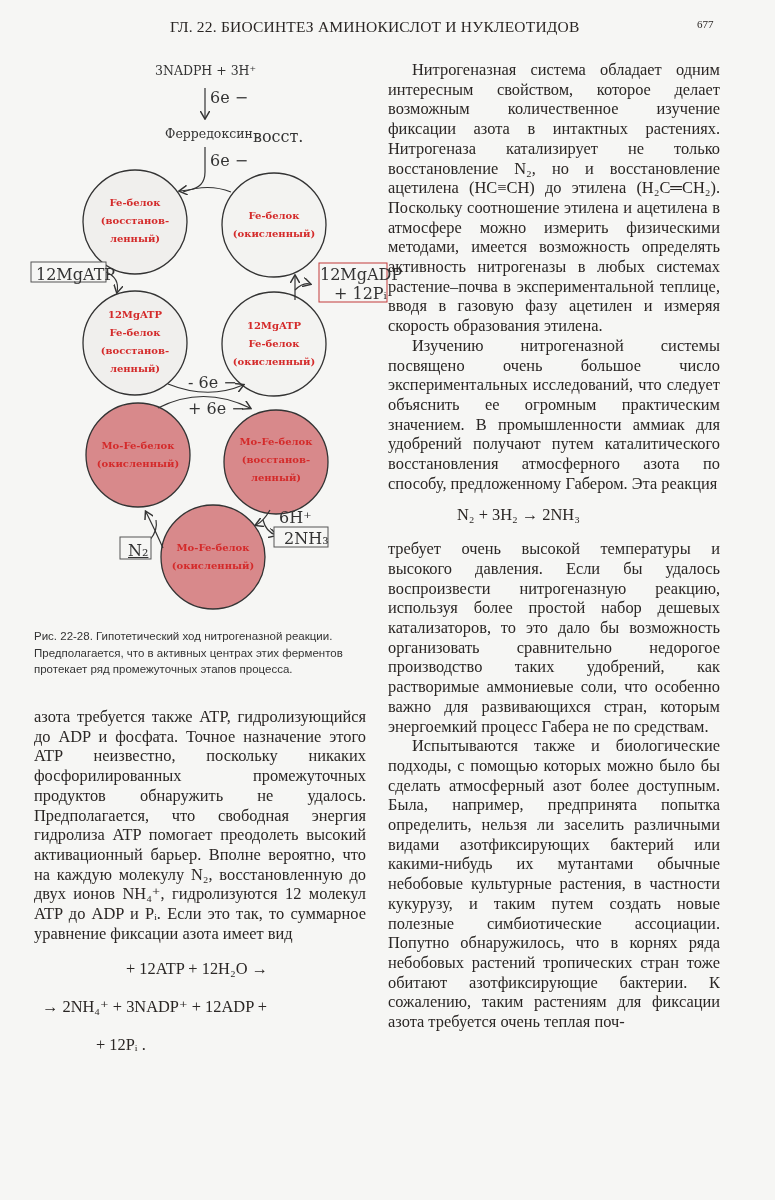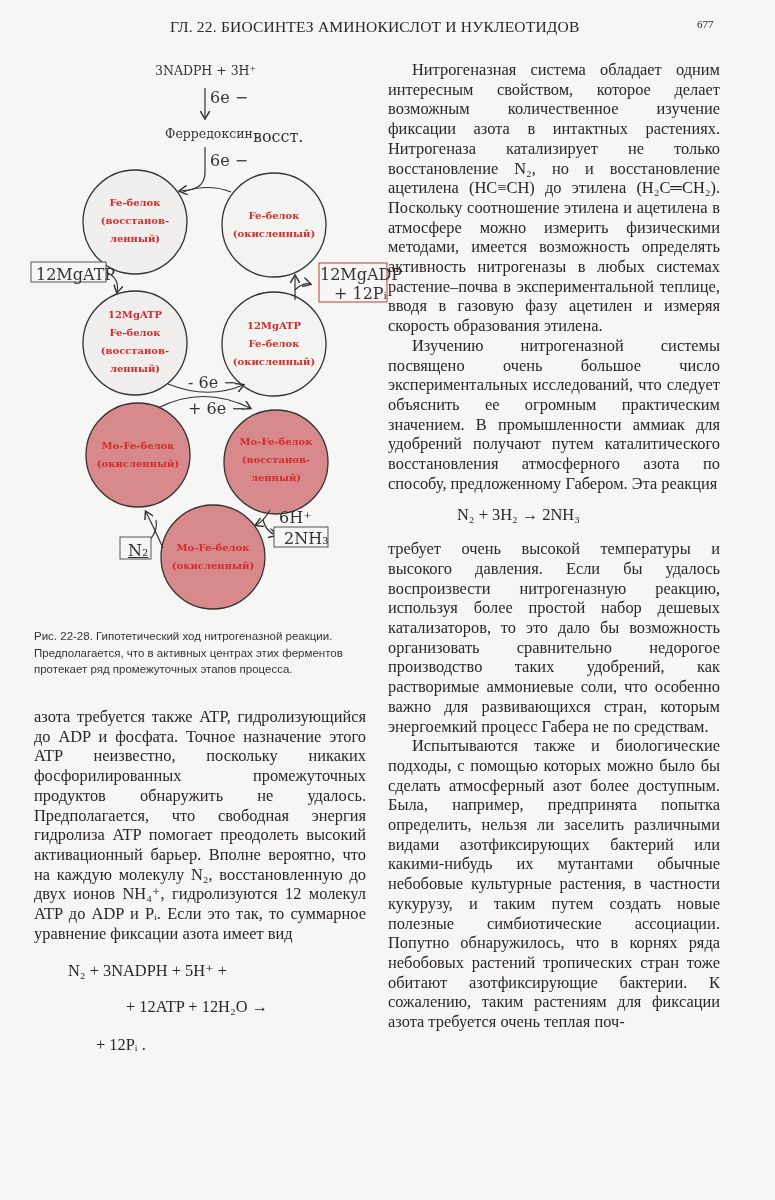--- a/index.html
+++ b/index.html
@@ -124,22 +124,22 @@
   <div class="dlabel" style="left:160px; top:344px;">+ 6e −</div>
   <div class="dlabel" style="left:251px; top:453px;">6H⁺</div>
   <div class="dlabel" style="left:100px; top:486px;text-decoration:underline;">N₂</div>
   <div class="dlabel" style="left:256px; top:474px;text-align:right;">2NH₃</div>
 </div>
 
 <div class="caption">Рис. 22-28. Гипотетический ход нитрогеназной реакции. Предполагается, что в активных центрах этих ферментов протекает ряд промежуточных этапов процесса.</div>
 
 <div class="col left-col">
   <p>азота требуется также ATP, гидролизующийся до ADP и фосфата. Точное назначение этого ATP неизвестно, поскольку никаких фосфорилированных промежуточных продуктов обнаружить не удалось. Предполагается, что свободная энергия гидролиза ATP помогает преодолеть высокий активационный барьер. Вполне вероятно, что на каждую молекулу N₂, восстановленную до двух ионов NH₄⁺, гидролизуются 12 молекул ATP до ADP и Pᵢ. Если это так, то суммарное уравнение фиксации азота имеет вид</p>
-  <div class="eq" style="margin-top:18px; padding-left:34px;">N₂  +  3NADPH  +  5H⁺  +</div>
   <div class="eq" style="margin-top:16px; padding-left:92px;">+  12ATP  +  12H₂O  →</div>
+  <div class="eq" style="margin-top:18px; padding-left:8px;">→  2NH₄⁺  +  3NADP⁺  +  12ADP  +</div>
   <div class="eq" style="margin-top:18px; padding-left:62px;">+  12Pᵢ .</div>
 </div>
 
 <div class="col right-col">
   <p class="indent">Нитрогеназная система обладает одним интересным свойством, которое делает возможным количественное изучение фиксации азота в интактных растениях. Нитрогеназа катализирует не только восстановление N₂, но и восстановление ацетилена (HC≡CH) до этилена (H₂C═CH₂). Поскольку соотношение этилена и ацетилена в атмосфере можно измерить физическими методами, имеется возможность определять активность нитрогеназы в любых системах растение–почва в экспериментальной теплице, вводя в газовую фазу ацетилен и измеряя скорость образования этилена.</p>
   <p class="indent">Изучению нитрогеназной системы посвящено очень большое число экспериментальных исследований, что следует объяснить ее огромным практическим значением. В промышленности аммиак для удобрений получают путем каталитического восстановления атмосферного азота по способу, предложенному Габером. Эта реакция</p>
   <div class="eq" style="margin:12px 0 14px 69px;">N₂  +  3H₂  →  2NH₃</div>
   <p>требует очень высокой температуры и высокого давления. Если бы удалось воспроизвести нитрогеназную реакцию, используя более простой набор дешевых катализаторов, то это дало бы возможность организовать сравнительно недорогое производство таких удобрений, как растворимые аммониевые соли, что особенно важно для развивающихся стран, которым энергоемкий процесс Габера не по средствам.</p>
   <p class="indent">Испытываются также и биологические подходы, с помощью которых можно было бы сделать атмосферный азот более доступным. Была, например, предпринята попытка определить, нельзя ли заселить различными видами азотфиксирующих бактерий или какими-нибудь их мутантами обычные небобовые культурные растения, в частности кукурузу, и таким путем создать новые полезные симбиотические ассоциации. Попутно обнаружилось, что в корнях ряда небобовых растений тропических стран тоже обитают азотфиксирующие бактерии. К сожалению, таким растениям для фиксации азота требуется очень теплая поч-</p>
 </div>

